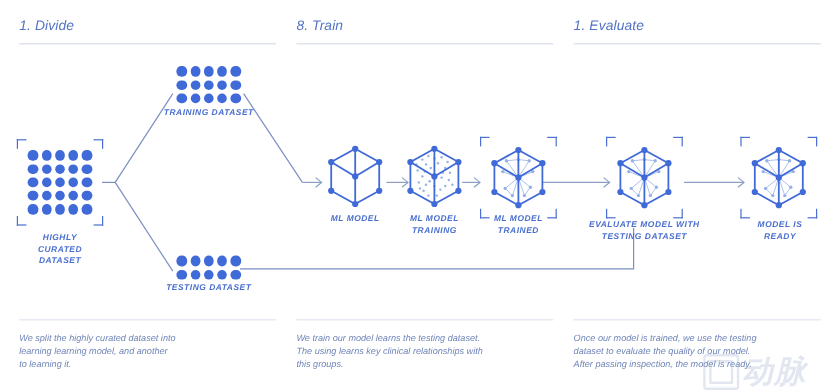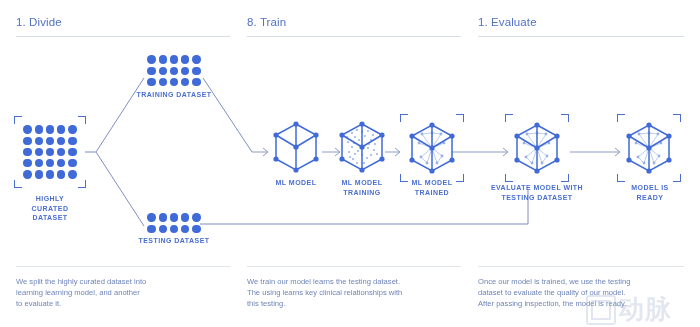--- a/index.html
+++ b/index.html
@@ -1,21 +1,21 @@
 <!DOCTYPE html>
 <html><head>
 <meta charset="utf-8">
 <style>
   html,body{margin:0;padding:0;background:#ffffff;}
   body{
     width:700px;height:327px;position:relative;overflow:hidden;
     font-family:"Liberation Sans","DejaVu Sans",sans-serif;
     -webkit-font-smoothing:antialiased;
   }
-  .stage{position:absolute;inset:0;}
+  .stage{position:absolute;inset:0;font-style:italic;}
 
   
   .sec-head{position:absolute;font-size:11.5px;color:#5272c4;letter-spacing:.1px;}
   .sec-rule{position:absolute;height:1px;background:#d7dde8;}
 
   
   .flow{position:absolute;left:0;top:0;width:700px;height:327px;}
 
   
   .dotgrid{position:absolute;display:grid;}
@@ -422,28 +422,28 @@
   </div>
   <div class="cap" style="left:605px;top:183px;width:90px;">
     <div>MODEL IS</div>
     <div>READY</div>
   </div>
 
   <div class="para-rule" style="left:16px;top:266px;width:214px;"></div>
   <div class="para" style="left:16px;top:276px;width:222px;">
     <div>We split the highly curated dataset into</div>
     <div>learning learning model, and another</div>
-    <div>to evaluate it.</div>
+    <div>to learning it.</div>
   </div>
 
   <div class="para-rule" style="left:247px;top:266px;width:214px;"></div>
   <div class="para" style="left:247px;top:276px;width:226px;">
     <div>We train our model learns the testing dataset.</div>
     <div>The using learns key clinical relationships with</div>
-    <div>this testing.</div>
+    <div>this groups.</div>
   </div>
 
   <div class="para-rule" style="left:478px;top:266px;width:206px;"></div>
   <div class="para" style="left:478px;top:276px;width:226px;">
     <div>Once our model is trained, we use the testing</div>
     <div>dataset to evaluate the quality of our model.</div>
     <div>After passing inspection, the model is ready.</div>
   </div>
 
   <div class="wm" style="left:586px;top:292px;width:112px;height:34px;">

